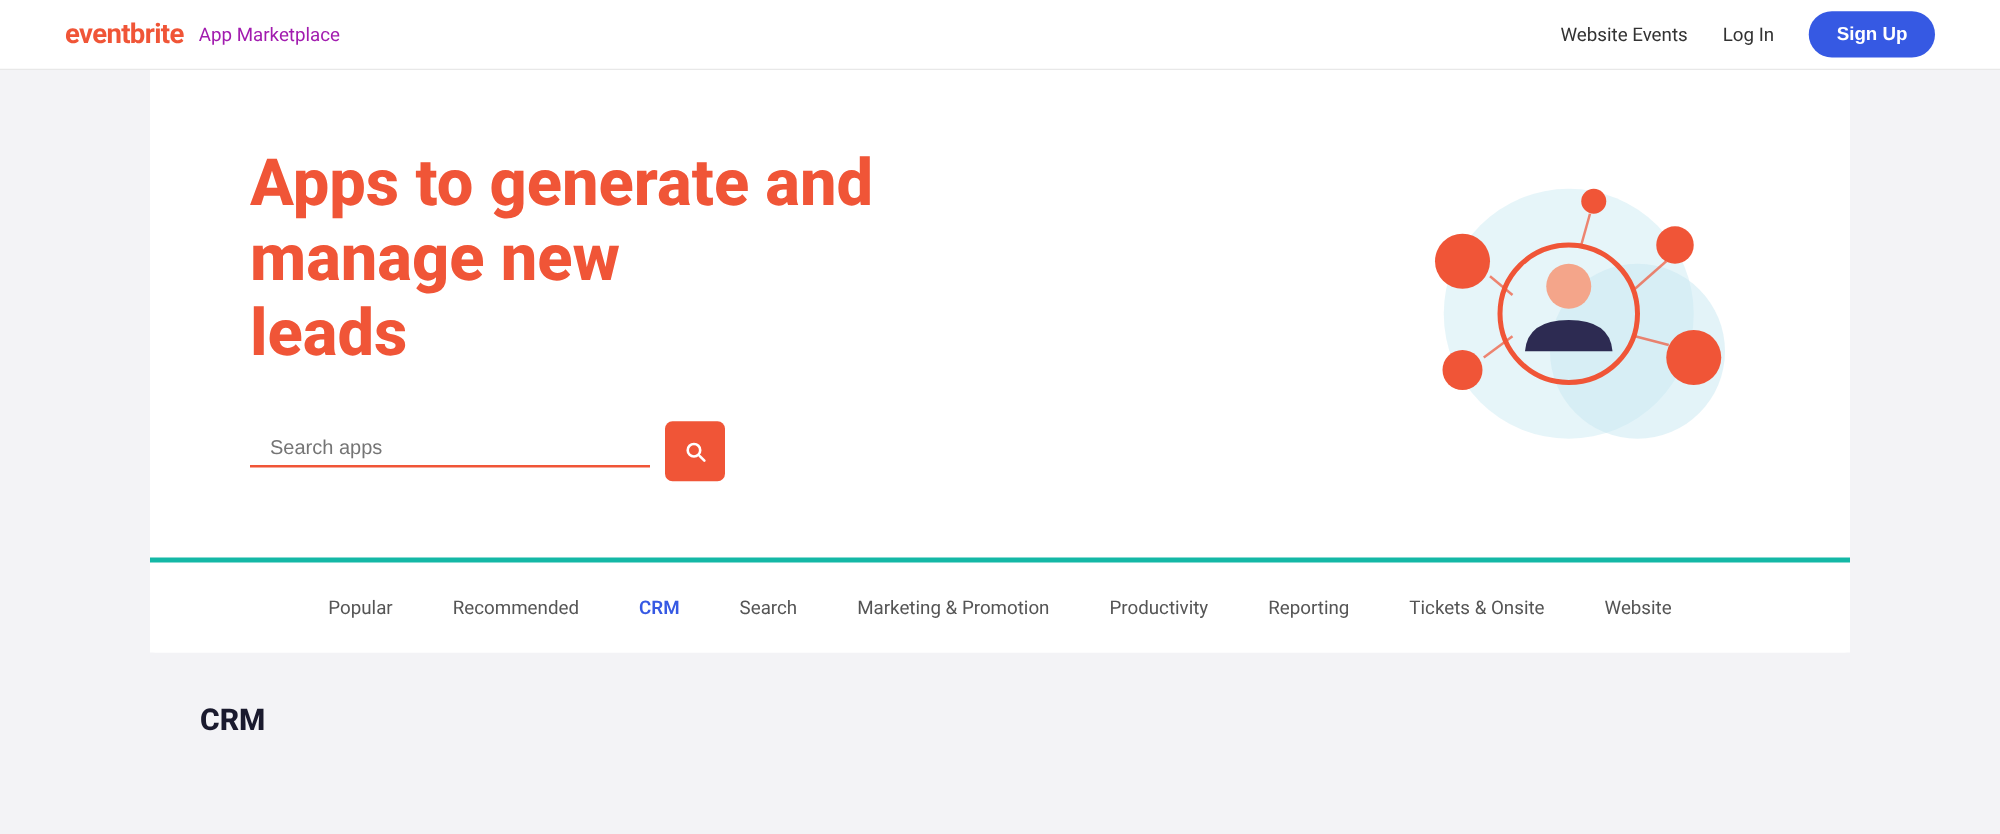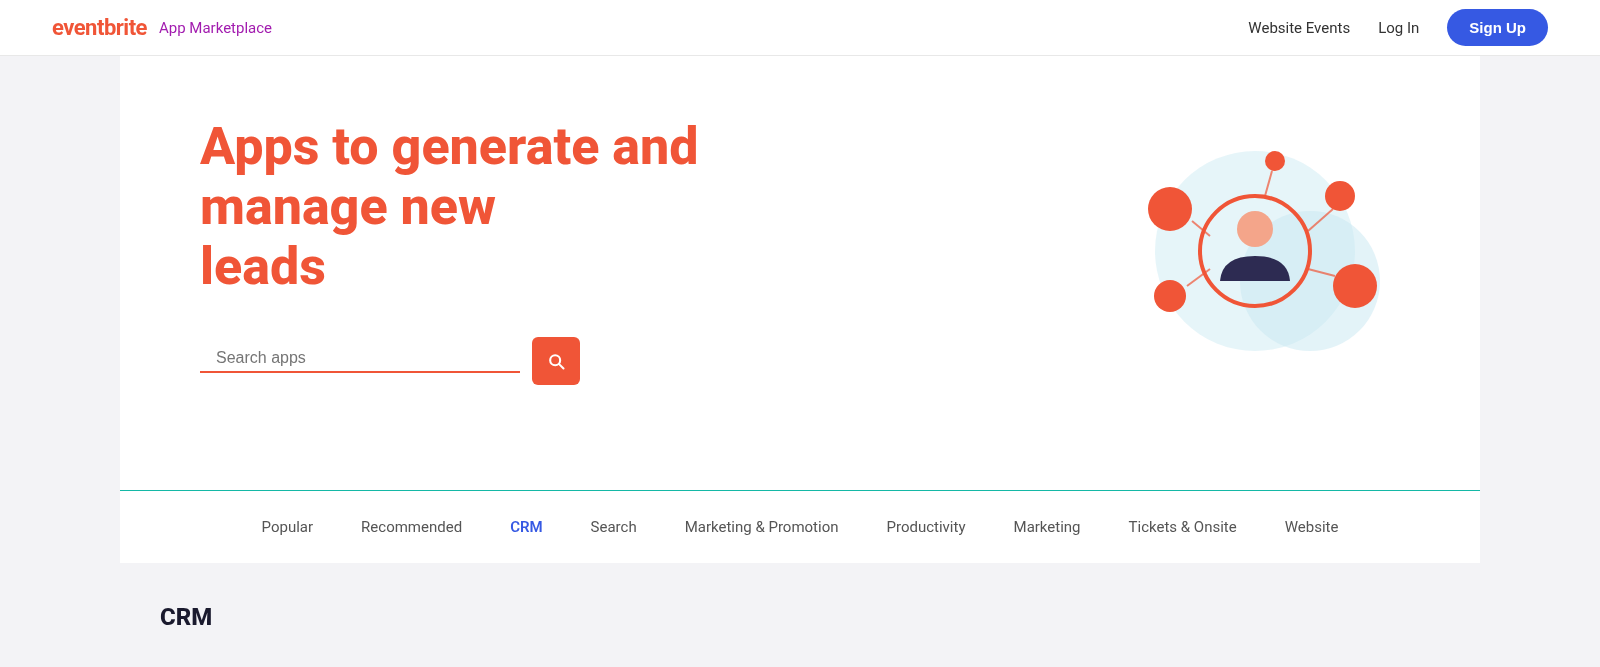--- a/index.html
+++ b/index.html
@@ -114,22 +114,21 @@
     .hero-illustration {
       width: 320px;
       height: 260px;
       position: relative;
       flex-shrink: 0;
     }
 
     
     .category-nav-wrapper {
       background: #fff;
-      border-top: 1px solid #14b8a6;
-      margin-top: 44px;
+      border-top: 4px solid #14b8a6;
     }
     .category-nav {
       display: flex;
       align-items: center;
       justify-content: center;
       gap: 0;
       padding: 0 40px;
       height: 72px;
     }
     .category-item {
@@ -221,21 +220,21 @@
     </div>
 
     <div class="category-nav-wrapper">
       <nav class="category-nav">
       <a class="category-item" href="#">Popular</a>
           <a class="category-item" href="#">Recommended</a>
           <a class="category-item active" href="#">CRM</a>
           <a class="category-item" href="#">Search</a>
           <a class="category-item" href="#">Marketing &amp; Promotion</a>
           <a class="category-item" href="#">Productivity</a>
-          <a class="category-item" href="#">Marketing</a>
+          <a class="category-item" href="#">Reporting</a>
           <a class="category-item" href="#">Tickets &amp; Onsite</a>
           <a class="category-item" href="#">Website</a>
         </nav>
     </div>
   </div>
 </div>
 
 <div class="section-below">
   <h2 class="section-title">CRM</h2>
 </div>

